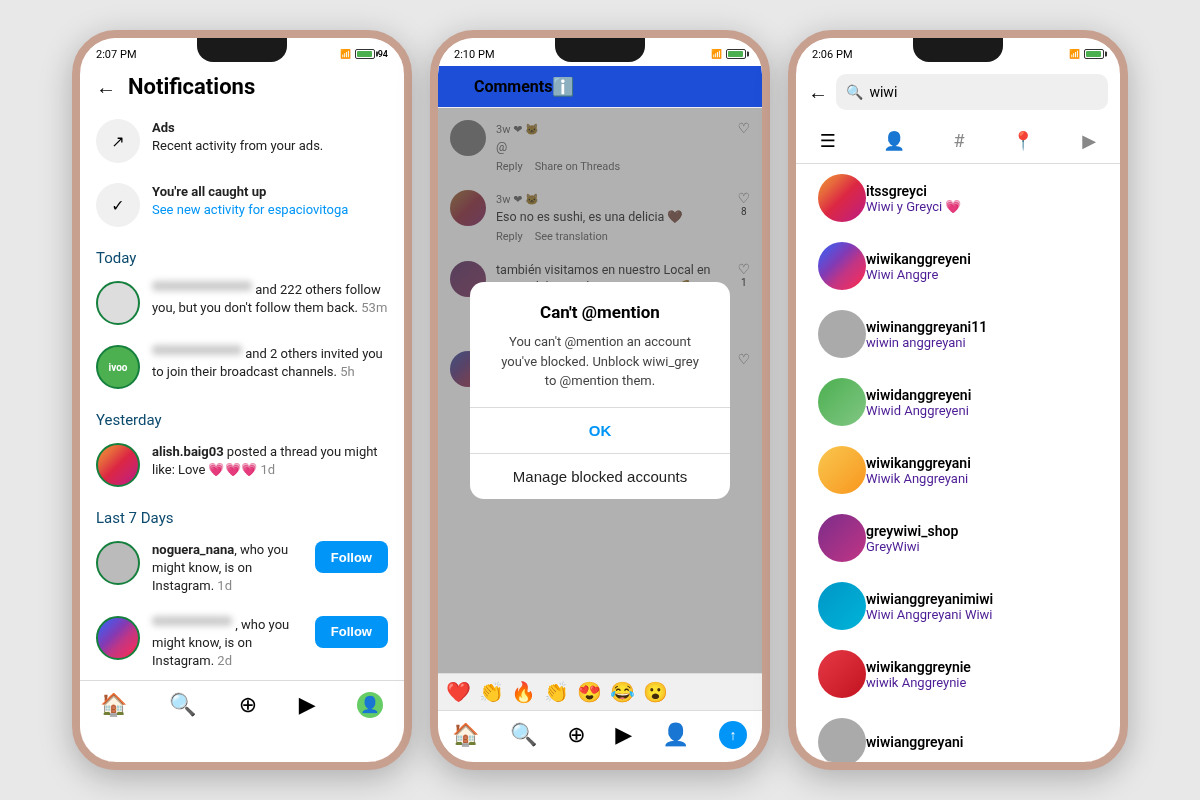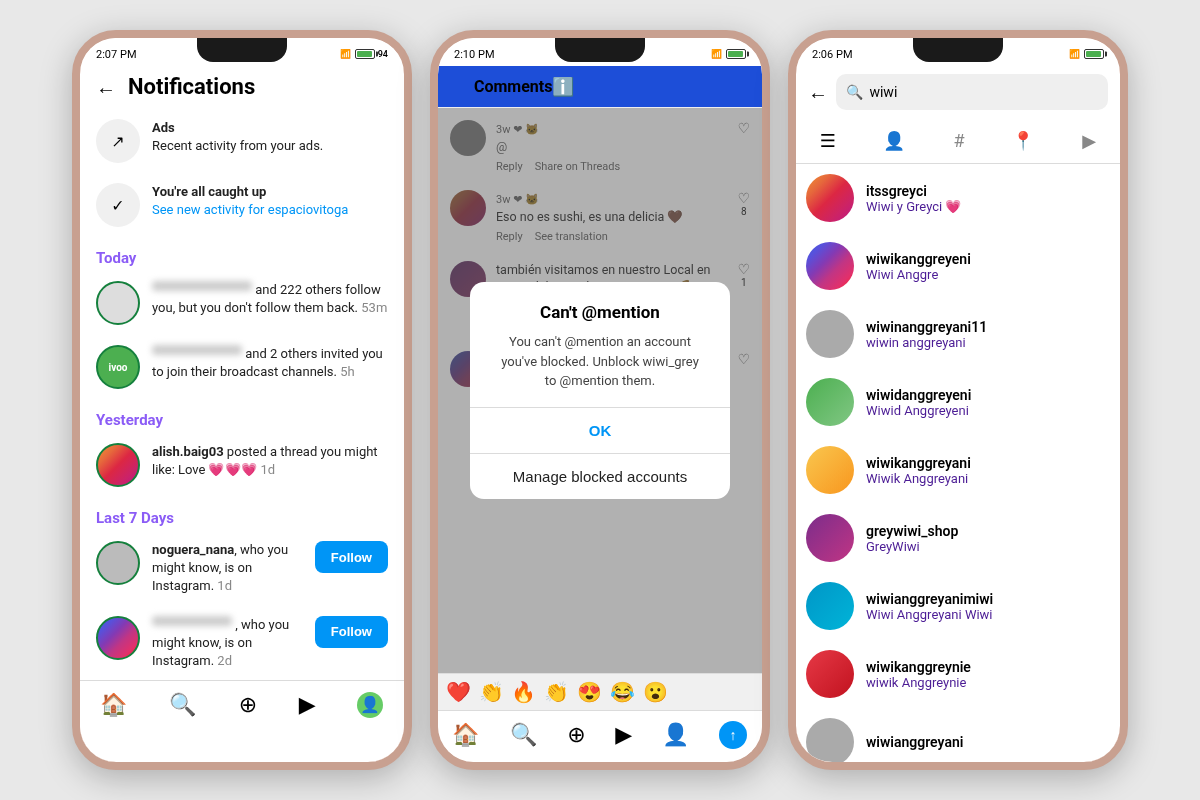--- a/index.html
+++ b/index.html
@@ -90,21 +90,21 @@
     }
     .notif-avatar {
       width: 44px; height: 44px; border-radius: 50%; background: #ddd;
       flex-shrink: 0; display: flex; align-items: center; justify-content: center;
       font-size: 18px; border: 2px solid #15803d;
     }
     .notif-text { font-size: 13px; color: #222; line-height: 1.4; flex: 1; }
     .notif-text .highlight { color: #0095f6; }
     .notif-text .time { color: #888; }
     .section-label {
-      font-size: 15px; font-weight: 700; color: #8b5cf6;
+      font-size: 15px; font-weight: 400; color: #0c4a6e;
       padding: 12px 16px 4px;
     }
     .follow-btn {
       background: #0095f6; color: #fff; border: none; border-radius: 8px;
       padding: 7px 16px; font-size: 13px; font-weight: 600; cursor: pointer;
       flex-shrink: 0; height: 32px; display: flex; align-items: center;
     }
     .circle-icon {
       width: 44px; height: 44px; border-radius: 50%; background: #f0f0f0;
       display: flex; align-items: center; justify-content: center;
@@ -231,22 +231,21 @@
       padding: 8px 12px;
       font-size: 18px;
       color: #888;
       cursor: pointer;
     }
     .search-tab.active { color: #000; }
 
     .search-result {
       display: flex;
       align-items: center;
-      padding: 10px 10px;
-      gap: 12px;
+      padding: 10px 22px;
       cursor: pointer;
     }
     .result-avatar {
       width: 48px; height: 48px; border-radius: 50%; background: #ddd;
       flex-shrink: 0; overflow: hidden;
     }
     .result-info { flex: 1; }
     .result-username { font-size: 14px; font-weight: 600; color: #000; }
     .result-fullname { font-size: 13px; color: #4c1d95; }
 

